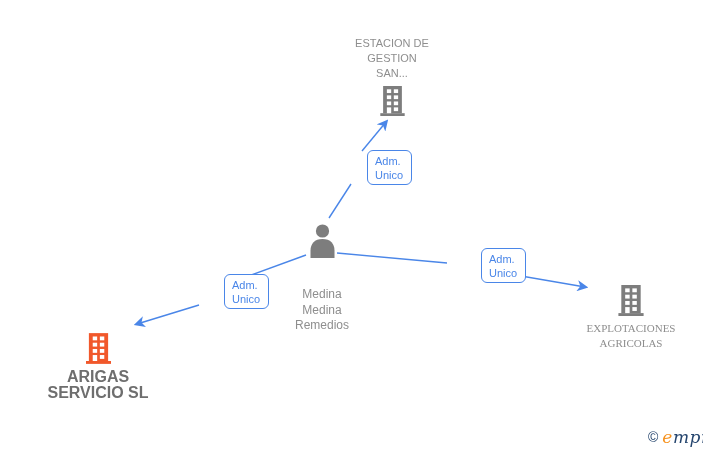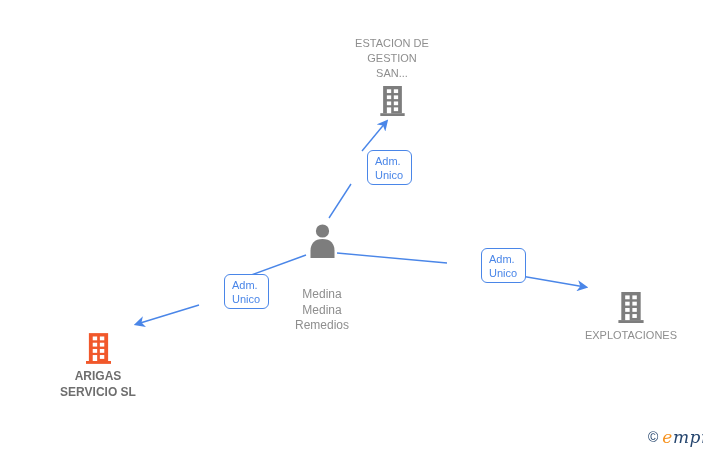--- a/index.html
+++ b/index.html
@@ -19,21 +19,21 @@
   svg.connectors{position:absolute;left:0;top:0;width:728px;height:450px;}
   svg.connectors line{stroke:var(--edge-blue);stroke-width:1.4;fill:none;}
   svg.connectors .arrowhead-path{fill:var(--edge-blue);}
 
   .node{position:absolute;display:flex;flex-direction:column;align-items:center;cursor:pointer;}
   .node .icon{display:block;color:var(--node-gray);}
   .node.highlight .icon{color:var(--highlight-orange);}
   .node .label{text-align:center;color:var(--text-gray);font-size:11px;line-height:15px;}
   .node .label .line{white-space:nowrap;}
   .node.person .label{font-size:12px;line-height:15.5px;}
-  .node.highlight .label{color:var(--text-dark);font-weight:bold;font-size:12px;line-height:15.5px;}
+  .node.highlight .label{color:var(--text-dark);font-weight:bold;font-size:16px;line-height:15.5px;}
   .node .icon.gap-above{margin-top:5px;}
   .node .label.gap-above{margin-top:5px;}
 
   .edge-label{
     position:absolute;background:#ffffff;border:1px solid var(--edge-blue);
     border-radius:6px;color:var(--edge-blue);font-size:11px;line-height:13.5px;
     padding:4px 0 3px 7px;box-sizing:border-box;width:45px;height:35px;margin-left:34px;
   }
   .brand{
     position:absolute;left:648px;top:427px;display:flex;align-items:baseline;cursor:pointer;
@@ -86,35 +86,36 @@
       <circle cx="14.5" cy="7" r="6.6" fill="currentColor"></circle>
       <path d="M14.5,15 C6.5,15 2.5,19.8 2.5,26.5 L2.5,34 L26.5,34 L26.5,26.5 C26.5,19.8 22.5,15 14.5,15 Z" fill="currentColor"></path>
     </svg>
     <div class="label gap-above">
       <div class="line">Medina</div>
       <div class="line">Medina</div>
       <div class="line">Remedios</div>
     </div>
   </div>
 
-  <div class="node company" style="left:571px;top:292px;width:120px;">
+  <div class="node company" style="left:571px;top:285px;width:120px;font-family:Liberation Serif, serif;">
     <svg class="icon" width="26" height="31" viewBox="0 0 26 32">
       <rect x="0" y="29" width="26" height="3" fill="currentColor"></rect>
       <rect x="3" y="0" width="20" height="29" fill="currentColor"></rect>
       <rect x="7" y="3.5" width="4.6" height="4" fill="#fff"></rect>
         <rect x="14.4" y="3.5" width="4.6" height="4" fill="#fff"></rect>
       <rect x="7" y="10" width="4.6" height="4" fill="#fff"></rect>
         <rect x="14.4" y="10" width="4.6" height="4" fill="#fff"></rect>
       <rect x="7" y="16.5" width="4.6" height="4" fill="#fff"></rect>
         <rect x="14.4" y="16.5" width="4.6" height="4" fill="#fff"></rect>
       <rect x="7" y="22.8" width="4.6" height="6.2" fill="#fff"></rect>
         <rect x="14.4" y="22.8" width="4.6" height="4" fill="#fff"></rect>
     </svg>
     <div class="label gap-above">
       <div class="line">EXPLOTACIONES</div>
+      <div class="line">AGRICOLAS</div>
     </div>
   </div>
 
   <div class="node company highlight" style="left:38px;top:333px;width:120px;">
     <svg class="icon" width="25" height="31" viewBox="0 0 26 32">
       <rect x="0" y="29" width="26" height="3" fill="currentColor"></rect>
       <rect x="3" y="0" width="20" height="29" fill="currentColor"></rect>
       <rect x="7" y="3.5" width="4.6" height="4" fill="#fff"></rect>
         <rect x="14.4" y="3.5" width="4.6" height="4" fill="#fff"></rect>
       <rect x="7" y="10" width="4.6" height="4" fill="#fff"></rect>

